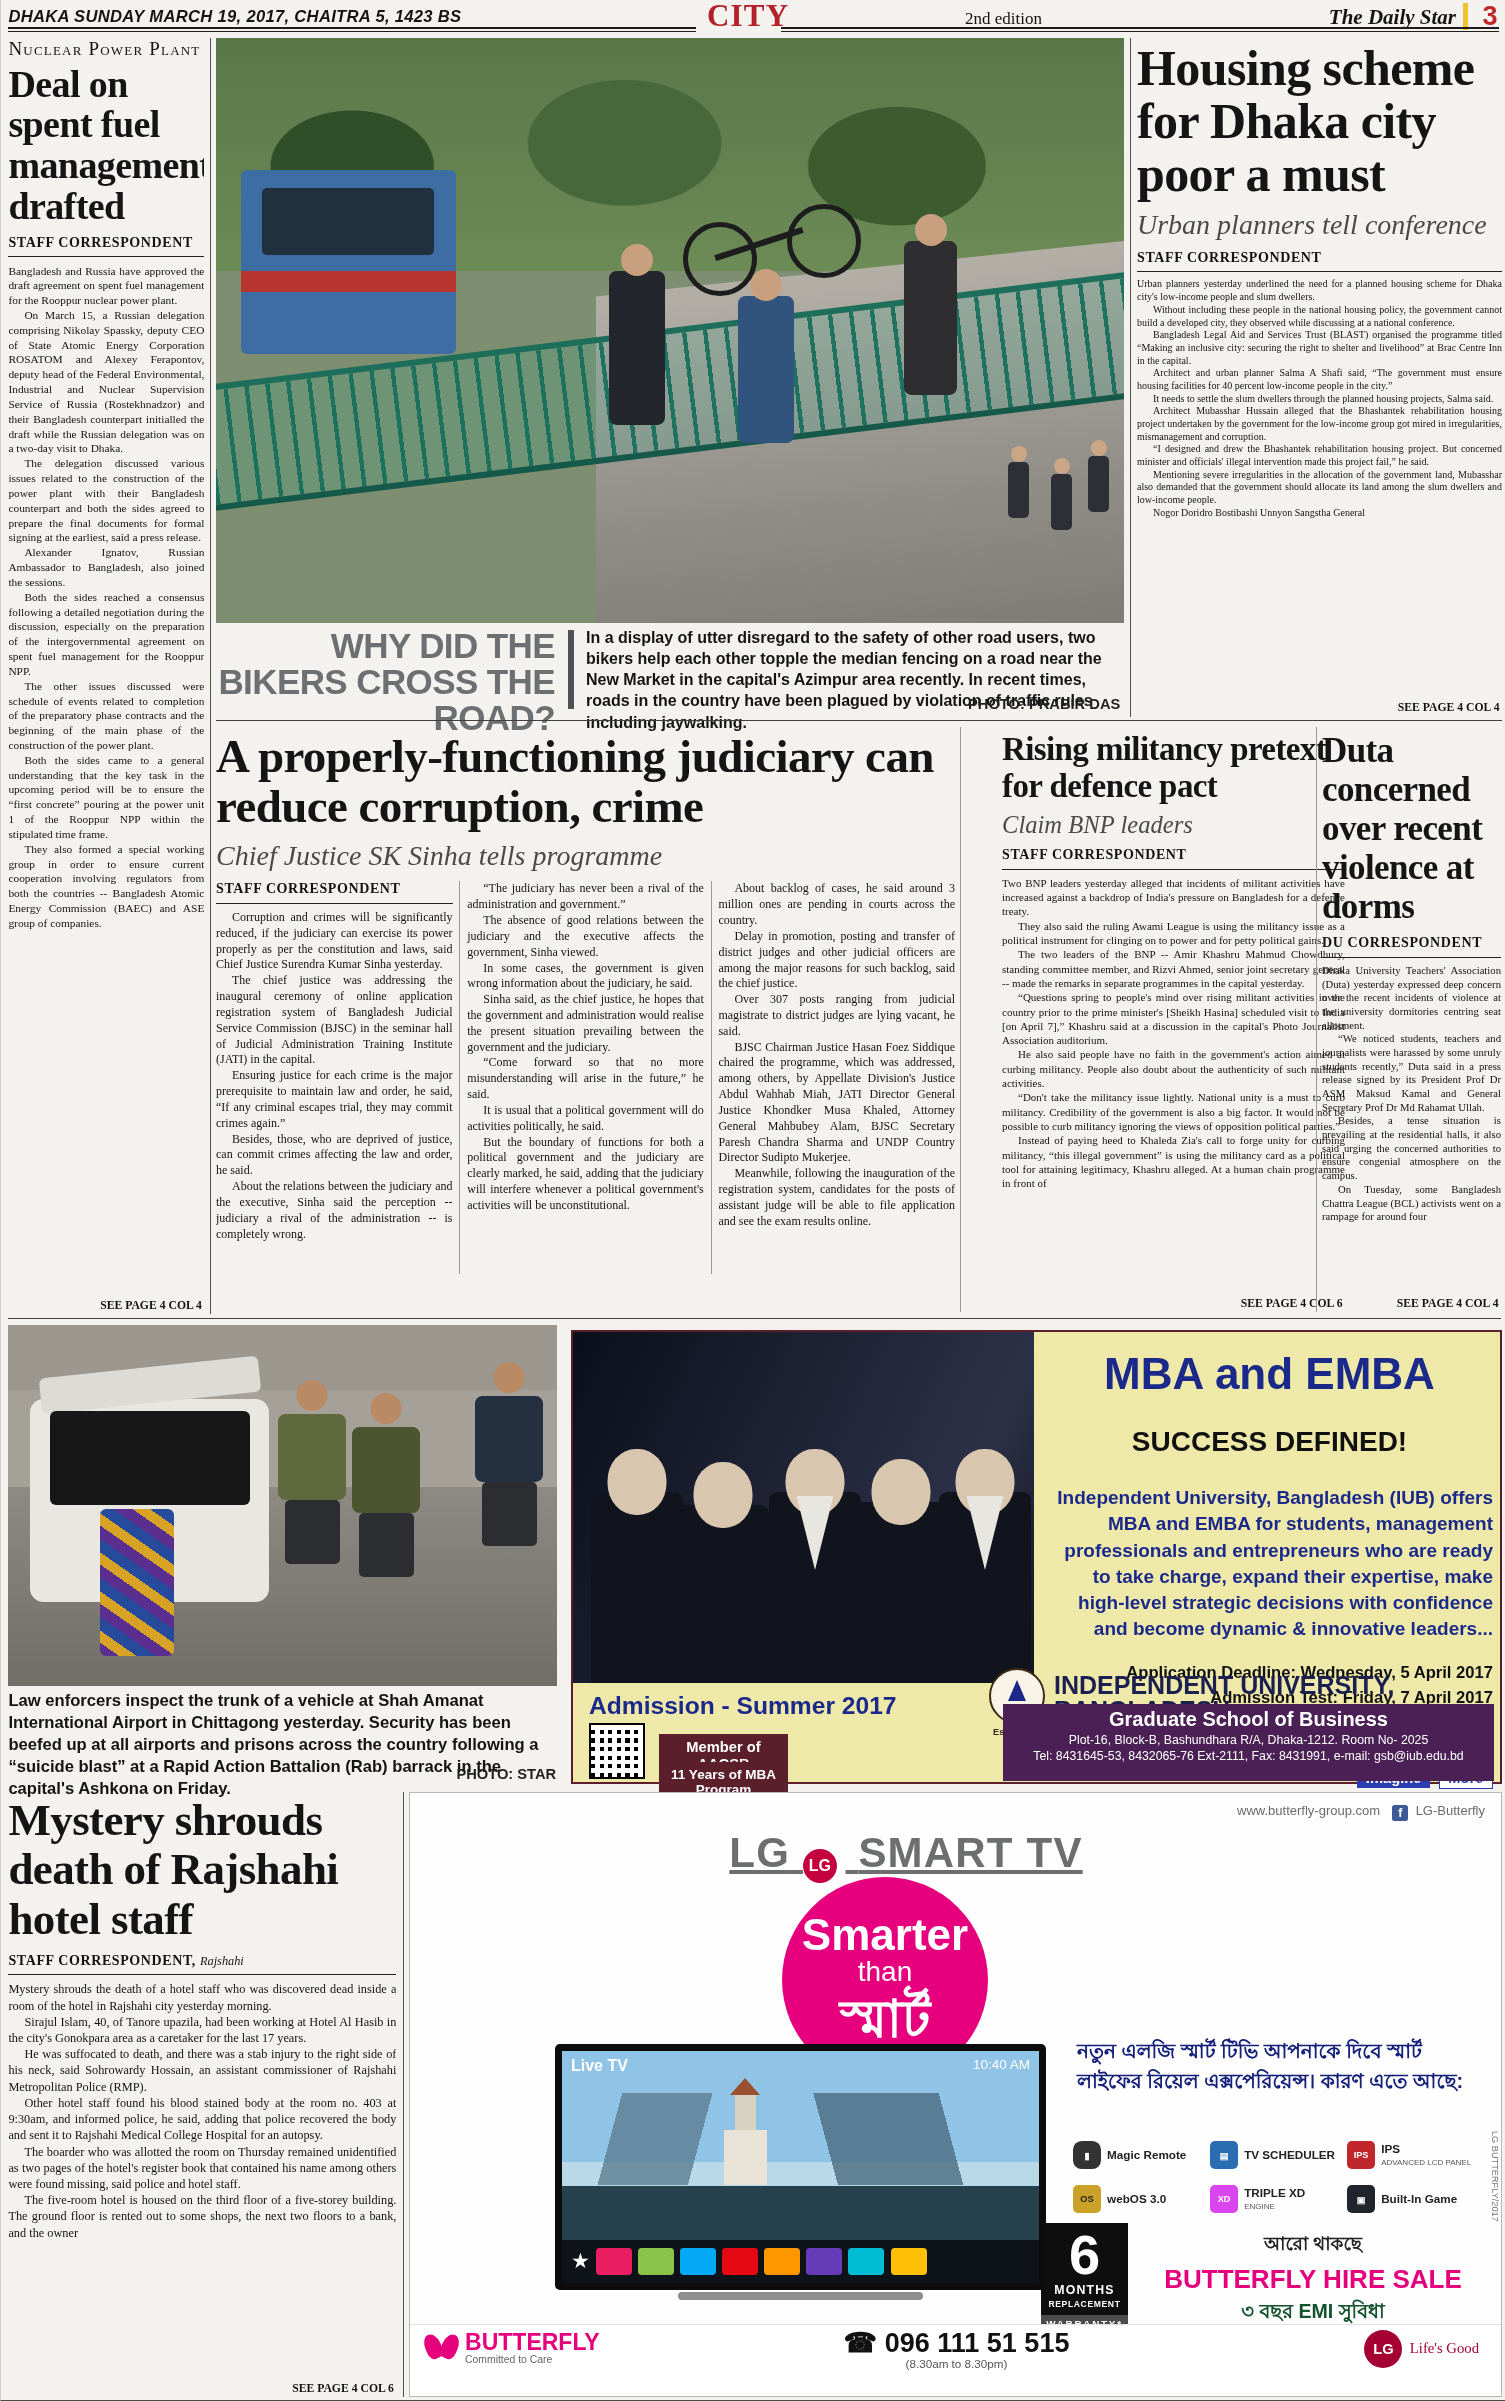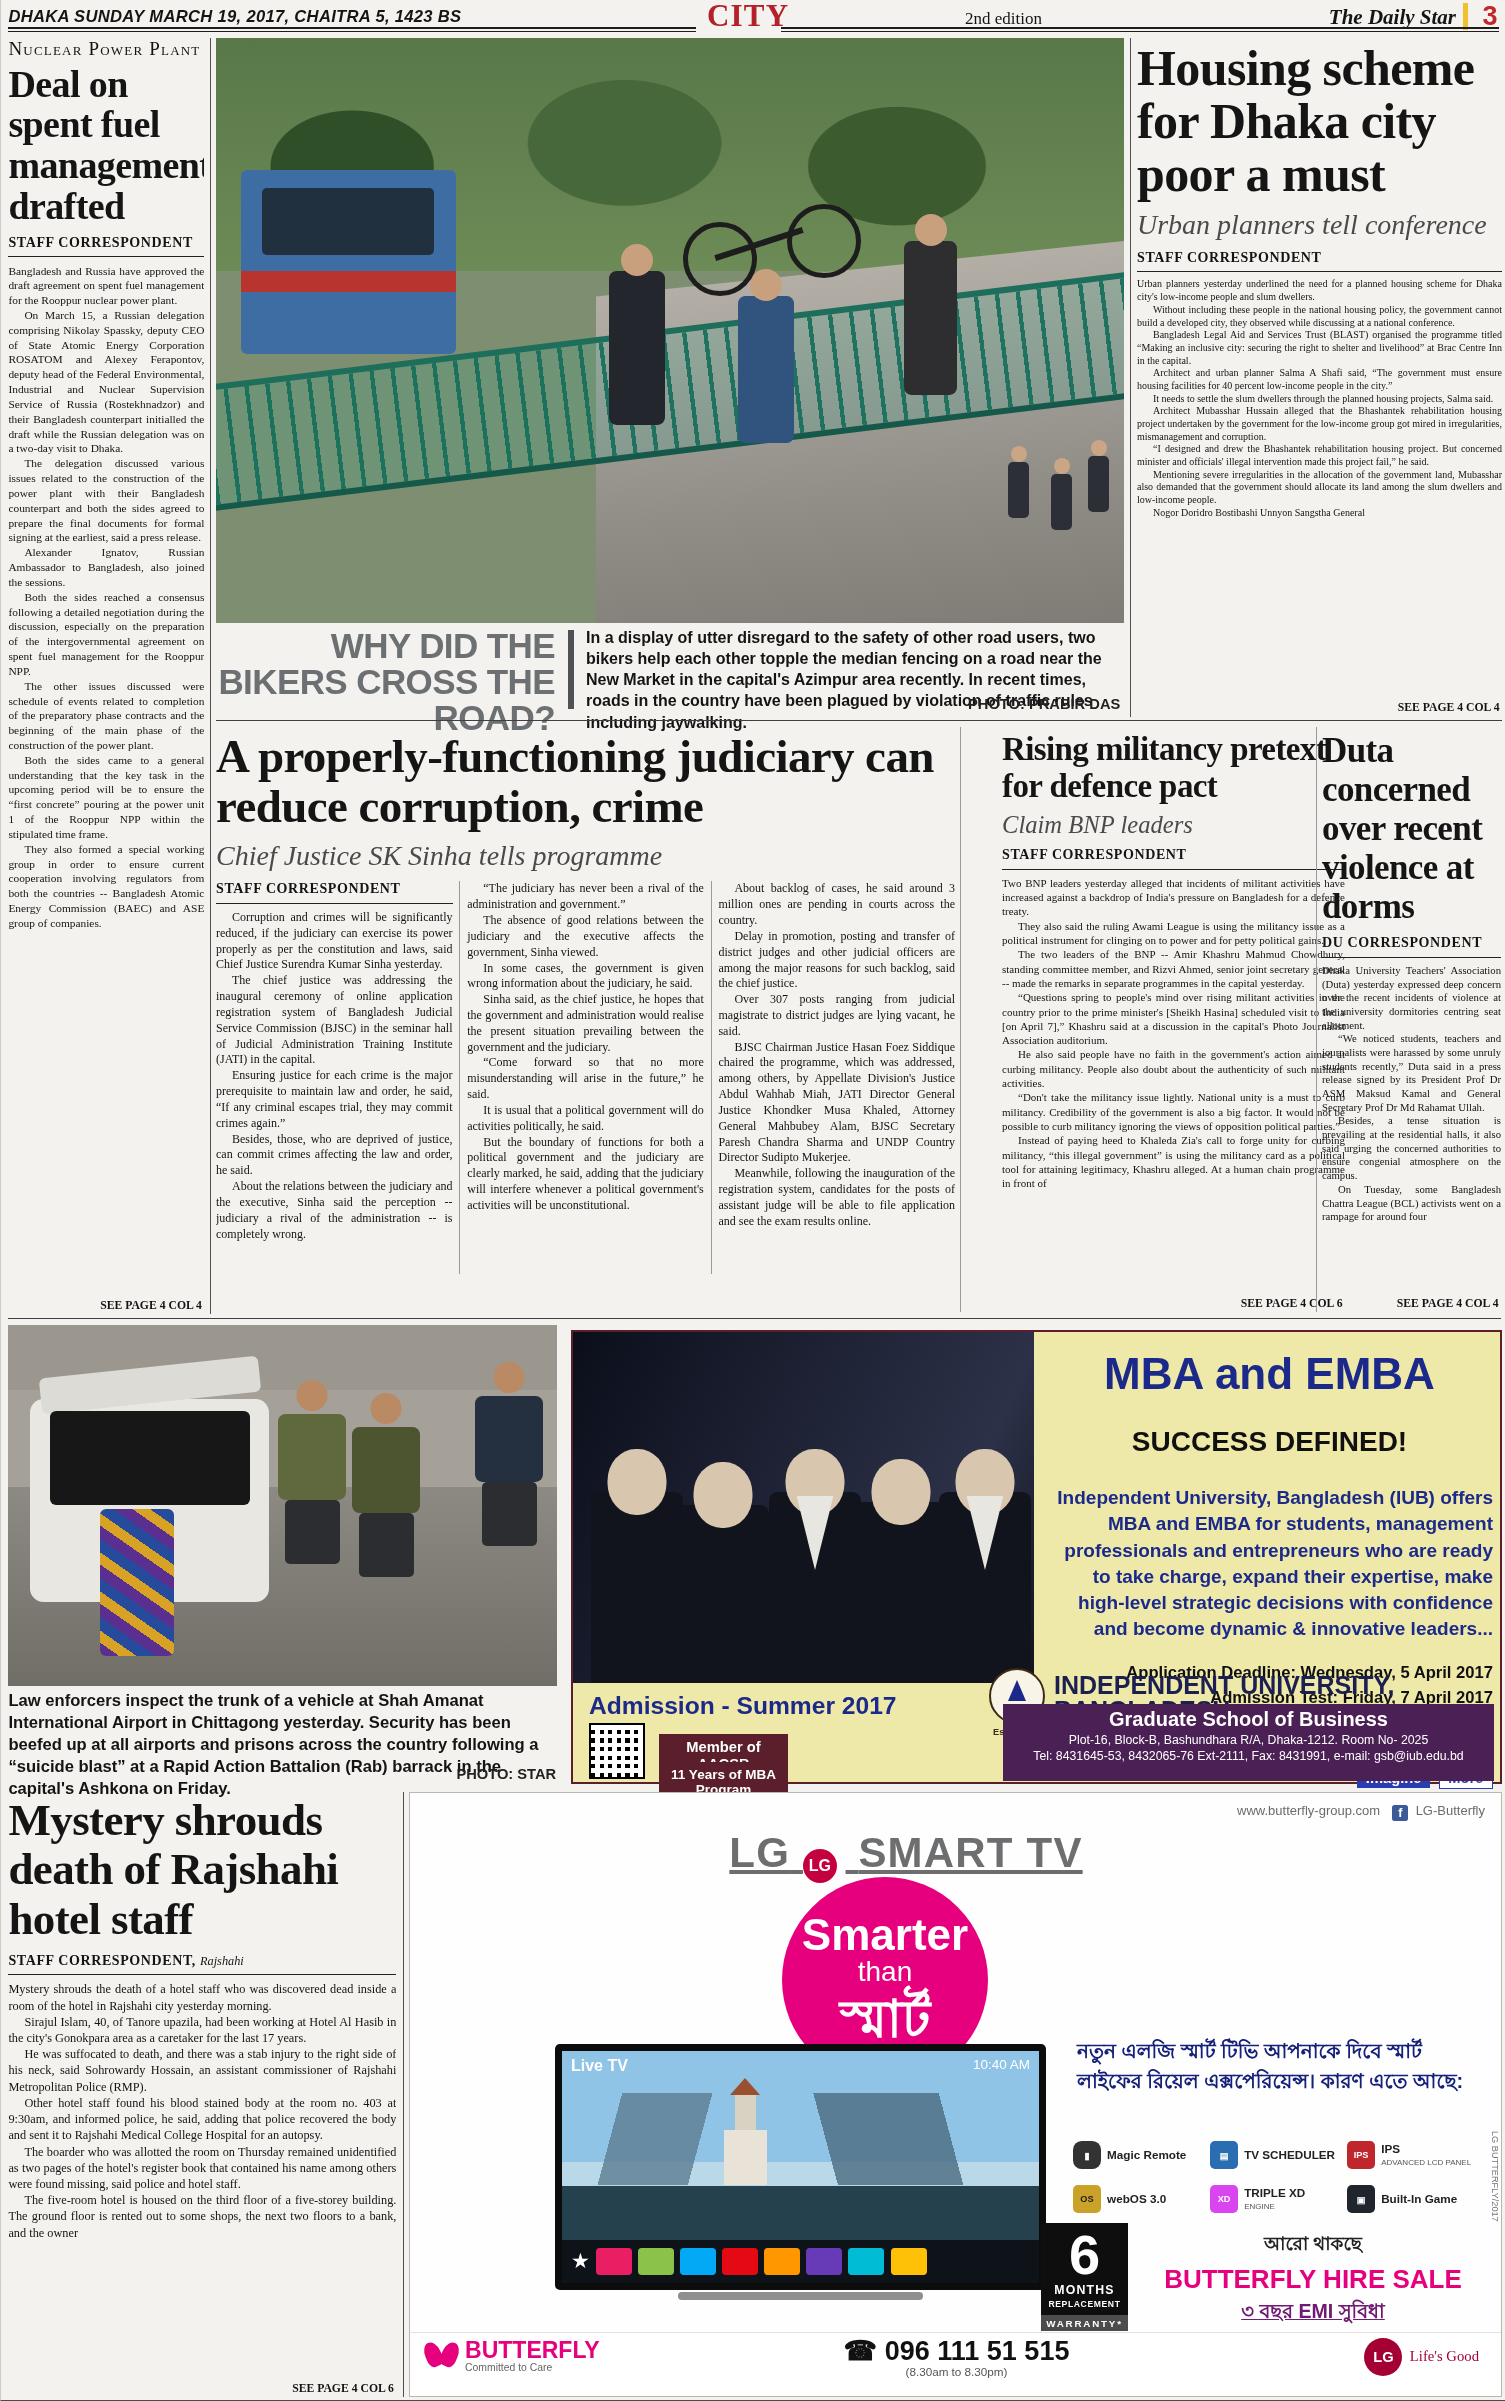--- a/index.html
+++ b/index.html
@@ -179,22 +179,22 @@
   .lg-fsub{font:400 8px/1.1 "Liberation Sans",sans-serif;color:#555;}
   .lg-warranty{position:absolute;left:631px;top:430px;width:87px;z-index:3;text-align:center;}
   .lg-warranty .blk{background:#0e0e0e;color:#fff;padding:3.7px 2.5px 6.1px;}
   .lg-warranty .six{font:700 56px/1 "Liberation Sans",sans-serif;}
   .lg-warranty .mo{font:700 12.3px "Liberation Sans",sans-serif;letter-spacing:1.2px;}
   .lg-warranty .rep{font:700 8.6px "Liberation Sans",sans-serif;letter-spacing:0.6px;margin-top:2.5px;}
   .lg-warranty .war{background:#4c4c4c;color:#fff;font:700 9.8px "Liberation Sans",sans-serif;letter-spacing:1.8px;padding:2.5px 0;}
   .lg-offer{position:absolute;left:737px;top:437px;width:332px;text-align:center;z-index:2;}
   .lg-offer .o1{font:700 18.4px "Liberation Sans",sans-serif;color:#222;}
   .lg-offer .o2{font:700 26px "Liberation Sans",sans-serif;color:#e6007e;margin:2.5px 0;}
-  .lg-offer .o3{font:700 19.6px "Liberation Sans",sans-serif;color:#701a75;text-decoration:underline;}
-  .lg-bottom{position:absolute;left:0;bottom:0;width:100%;height:64px;border-top:0.6px solid #e2e2e2;background:#fff;z-index:4;}
+  .lg-offer .o3{font:700 19.6px "Liberation Sans",sans-serif;color:#14532d;}
+  .lg-bottom{position:absolute;left:0;bottom:0;width:100%;height:72px;border-top:0.6px solid #e2e2e2;background:#fff;z-index:4;}
   .lg-butterfly{position:absolute;left:14.7px;top:6.1px;display:flex;align-items:center;gap:7.4px;}
   .bfly{position:relative;width:33px;height:28px;}
   .bfly:before,.bfly:after{content:"";position:absolute;top:0;width:16px;height:24.6px;background:#e6007e;border-radius:60% 60% 40% 40%;}
   .bfly:before{left:0;transform:rotate(-24deg);}
   .bfly:after{right:0;transform:rotate(24deg);}
   .lg-bfname{font:700 23px/1 "Liberation Sans",sans-serif;color:#e6007e;}
   .lg-bftag{font:400 10.4px "Liberation Sans",sans-serif;color:#666;}
   .lg-phone{position:absolute;left:393px;top:4.9px;width:307px;text-align:center;}
   .lg-phone .num{font:700 27px/1 "Liberation Sans",sans-serif;color:#111;}
   .lg-phone .hrs{font:400 11.7px "Liberation Sans",sans-serif;color:#555;}

